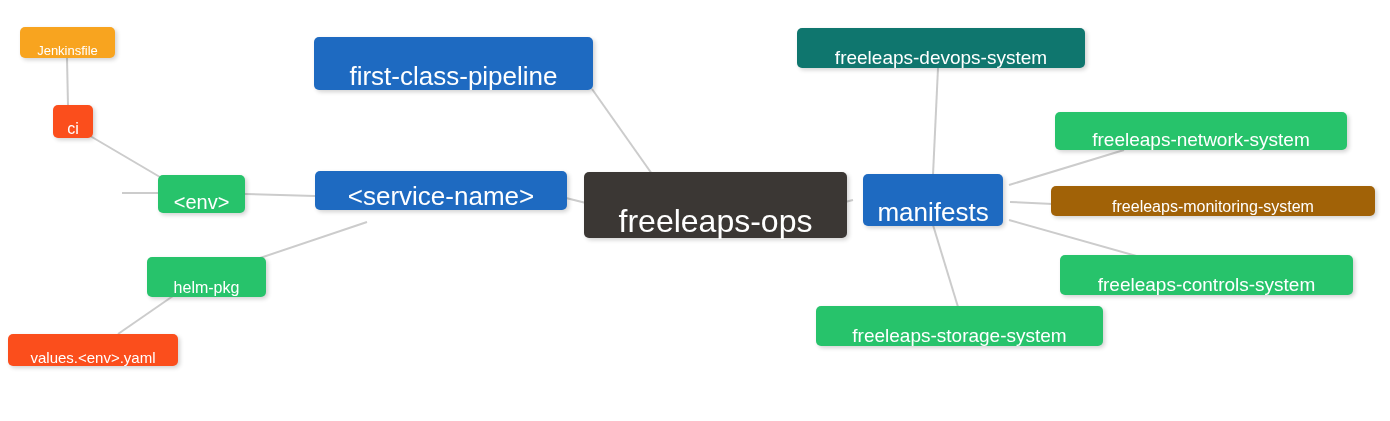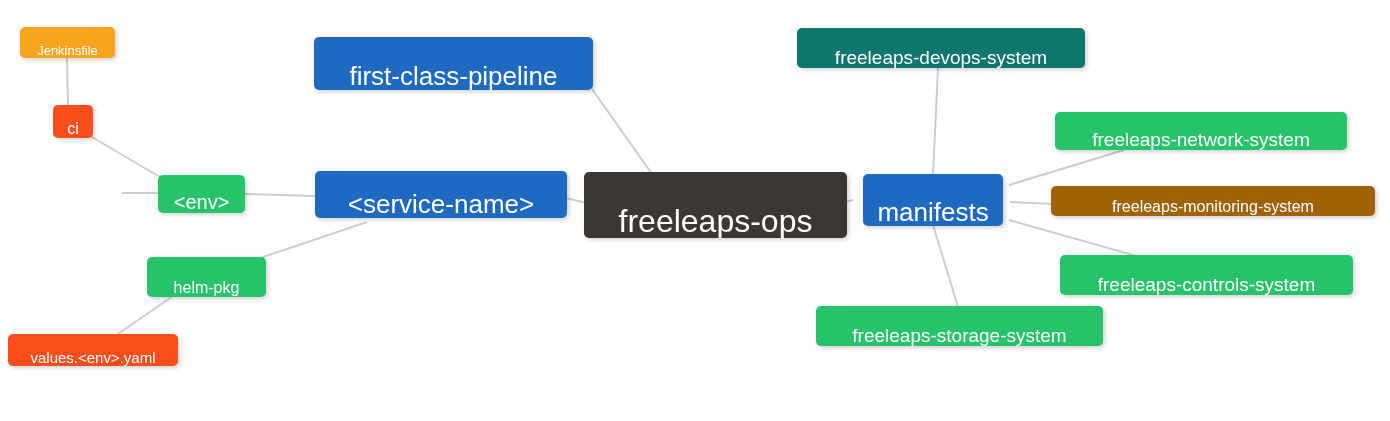--- a/index.html
+++ b/index.html
@@ -69,21 +69,21 @@
       <line x1="1009" y1="220" x2="1140" y2="257" stroke="#cccccc" stroke-width="2"></line>
       <line x1="933" y1="225" x2="958" y2="307" stroke="#cccccc" stroke-width="2"></line>
     </svg>
   <div id="node-layer">
       <div class="node" style="left: 584px; top: 172px; width: 263px; height: 66px; font-size: 32px; background: rgb(59, 55, 52);">
         <span>freeleaps-ops</span>
       </div>
       <div class="node" style="left: 314px; top: 37px; width: 279px; height: 53px; font-size: 26px; background: rgb(30, 106, 193);">
         <span>first-class-pipeline</span>
       </div>
-      <div class="node" style="left: 315px; top: 171px; width: 252px; height: 47px; font-size: 26px; background: rgb(30, 106, 193);">
+      <div class="node" style="left: 315px; top: 171px; width: 252px; height: 39px; font-size: 26px; background: rgb(30, 106, 193);">
         <span>&lt;service-name&gt;</span>
       </div>
       <div class="node" style="left: 851px; top: 174px; width: 140px; height: 52px; font-size: 26px; background: rgb(30, 106, 193); margin-left: 12px;">
         <span>manifests</span>
       </div>
       <div class="node" style="left: 158px; top: 175px; width: 87px; height: 38px; font-size: 20px; background: rgb(39, 195, 107);">
         <span>&lt;env&gt;</span>
       </div>
       <div class="node" style="left: 147px; top: 257px; width: 119px; height: 40px; font-size: 16px; background: rgb(39, 195, 107);">
         <span>helm-pkg</span>

